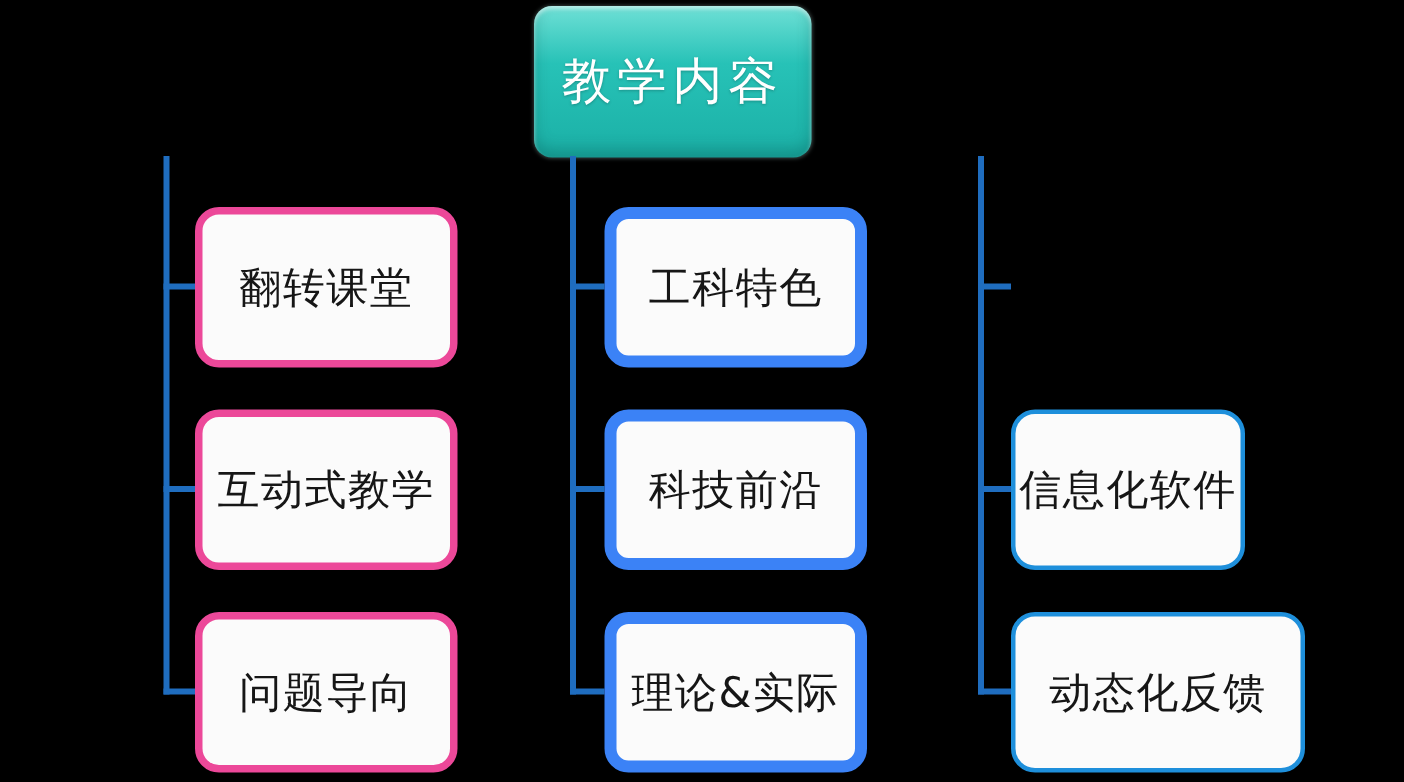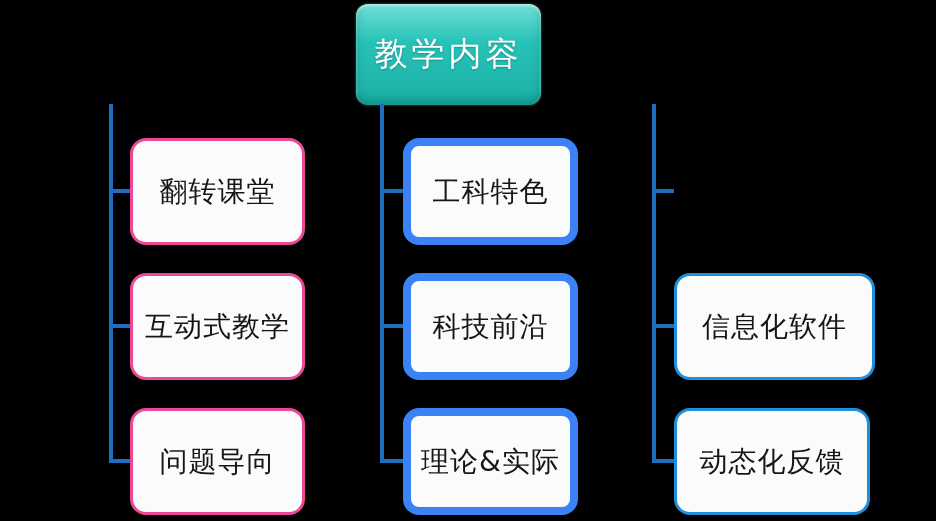--- a/index.html
+++ b/index.html
@@ -54,21 +54,21 @@
     background: #fbfbfb;
     border-radius: 16px;
     display: flex;
     align-items: center;
     justify-content: center;
     color: #161616;
     font-size: 28px;
     letter-spacing: 1px;
     box-sizing: border-box;
   }
-  .item-green { border: 3px solid #ec4899; }
+  .item-green { border: 5px solid #ec4899; }
   .item-teal  { border: 8px solid #3b82f6; }
   .item-blue  { border: 3px solid #1e8fdb; }
   
   .conn {
     position: absolute;
     background: #1f6dbf;
   }
   .conn-v { width: 4px; top: 104px; height: 359px; }
   .conn-h { height: 4px; }
 </style>
@@ -105,20 +105,20 @@
     <span>科技前沿</span>
   </div>
   <div class="item-box item-teal" style="left:403px; top:408px;">
     <span>理论&amp;实际</span>
   </div>
 
   <div class="conn conn-v" style="left:652px;"></div>
   <div class="conn conn-h" style="left:652px; top:189px; width:22px;"></div>
   <div class="conn conn-h" style="left:652px; top:324px; width:22px;"></div>
   <div class="conn conn-h" style="left:652px; top:459px; width:22px;"></div>
-  <div class="item-box item-blue" style="left:674px; top:273px; width:201px;">
+  <div class="item-box item-blue" style="left:674px; top:273px; width:156px;">
     <span>信息化软件</span>
   </div>
   <div class="item-box item-blue" style="left:674px; top:408px; width:196px;">
     <span>动态化反馈</span>
   </div>
 
 </div>
 
 </body></html>

